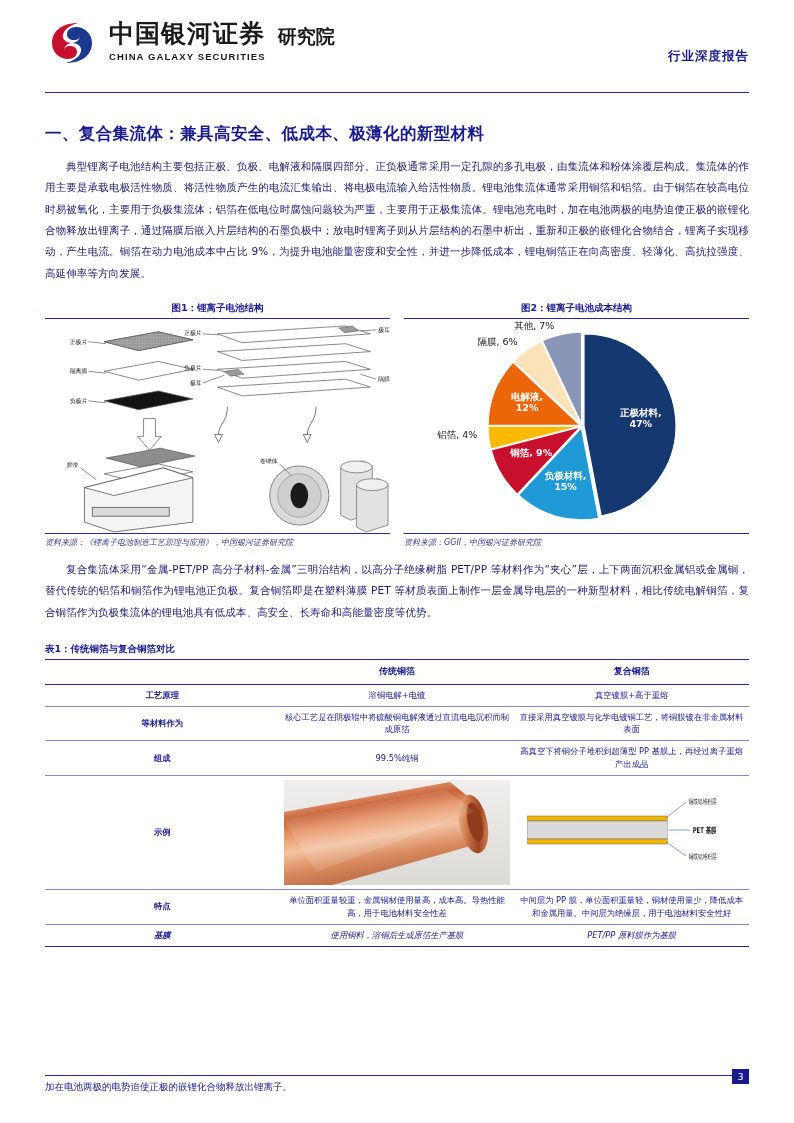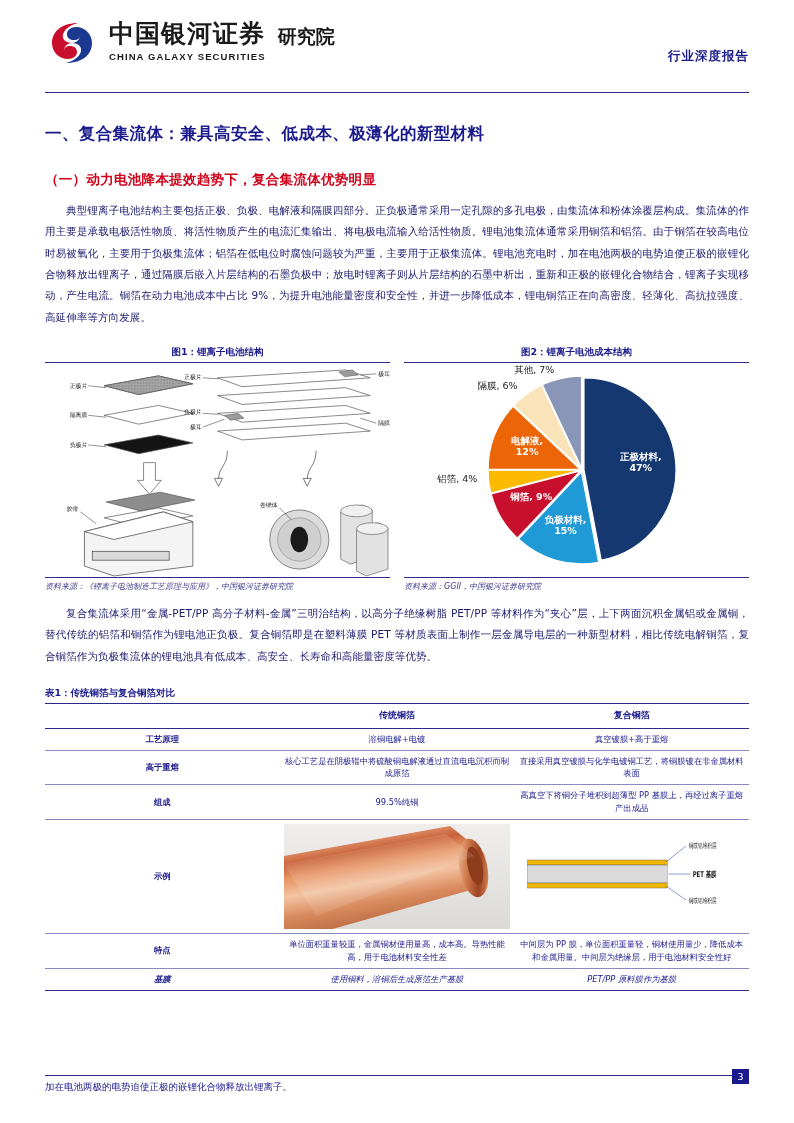--- a/index.html
+++ b/index.html
@@ -116,21 +116,20 @@
           <div class="en-name">CHINA GALAXY SECURITIES</div>
         </div>
         <div class="inst-name">研究院</div>
       </div>
     </div>
     <div class="report-type">行业深度报告</div>
   </div>
   <div class="header-rule"></div>
 
   <h1 class="sec-title">一、复合集流体：兼具高安全、低成本、极薄化的新型材料</h1>
-  <h2 class="sub-title">（一）动力电池降本提效趋势下，复合集流体优势明显</h2>
 
   <p class="body-text">典型锂离子电池结构主要包括正极、负极、电解液和隔膜四部分。正负极通常采用一定孔隙的多孔电极，由集流体和粉体涂覆层构成。集流体的作用主要是承载电极活性物质、将活性物质产生的电流汇集输出、将电极电流输入给活性物质。锂电池集流体通常采用铜箔和铝箔。由于铜箔在较高电位时易被氧化，主要用于负极集流体；铝箔在低电位时腐蚀问题较为严重，主要用于正极集流体。锂电池充电时，加在电池两极的电势迫使正极的嵌锂化合物释放出锂离子，通过隔膜后嵌入片层结构的石墨负极中；放电时锂离子则从片层结构的石墨中析出，重新和正极的嵌锂化合物结合，锂离子实现移动，产生电流。铜箔在动力电池成本中占比 9%，为提升电池能量密度和安全性，并进一步降低成本，锂电铜箔正在向高密度、轻薄化、高抗拉强度、高延伸率等方向发展。</p>
 
   <div class="fig-row">
 
     <div class="fig-col">
       <div class="fig-cap">图1：锂离子电池结构</div>
       <div class="fig-body">
         <svg class="bat-svg" viewBox="0 0 350 215">
 
@@ -262,21 +261,21 @@
         <th>复合铜箔</th>
       </tr>
     </thead>
     <tbody>
       <tr>
         <td class="rowlab">工艺原理</td>
         <td class="cellA">溶铜电解+电镀</td>
         <td>真空镀膜+高于重熔</td>
       </tr>
       <tr>
-        <td class="rowlab">高于重熔</td>
+        <td class="rowlab">等材料作为</td>
         <td class="cellA">核心工艺是在阴极辊中将硫酸铜电解液通过直流电电沉积而制成原箔</td>
         <td>直接采用真空镀膜与化学电镀铜工艺，将铜膜镀在非金属材料表面</td>
       </tr>
       <tr>
         <td class="rowlab">组成</td>
         <td class="cellA">99.5%纯铜</td>
         <td>高真空下将铜分子堆积到超薄型 PP 基膜上，再经过离子重熔产出成品</td>
       </tr>
       <tr class="ex-row">
         <td class="rowlab">示例</td>

